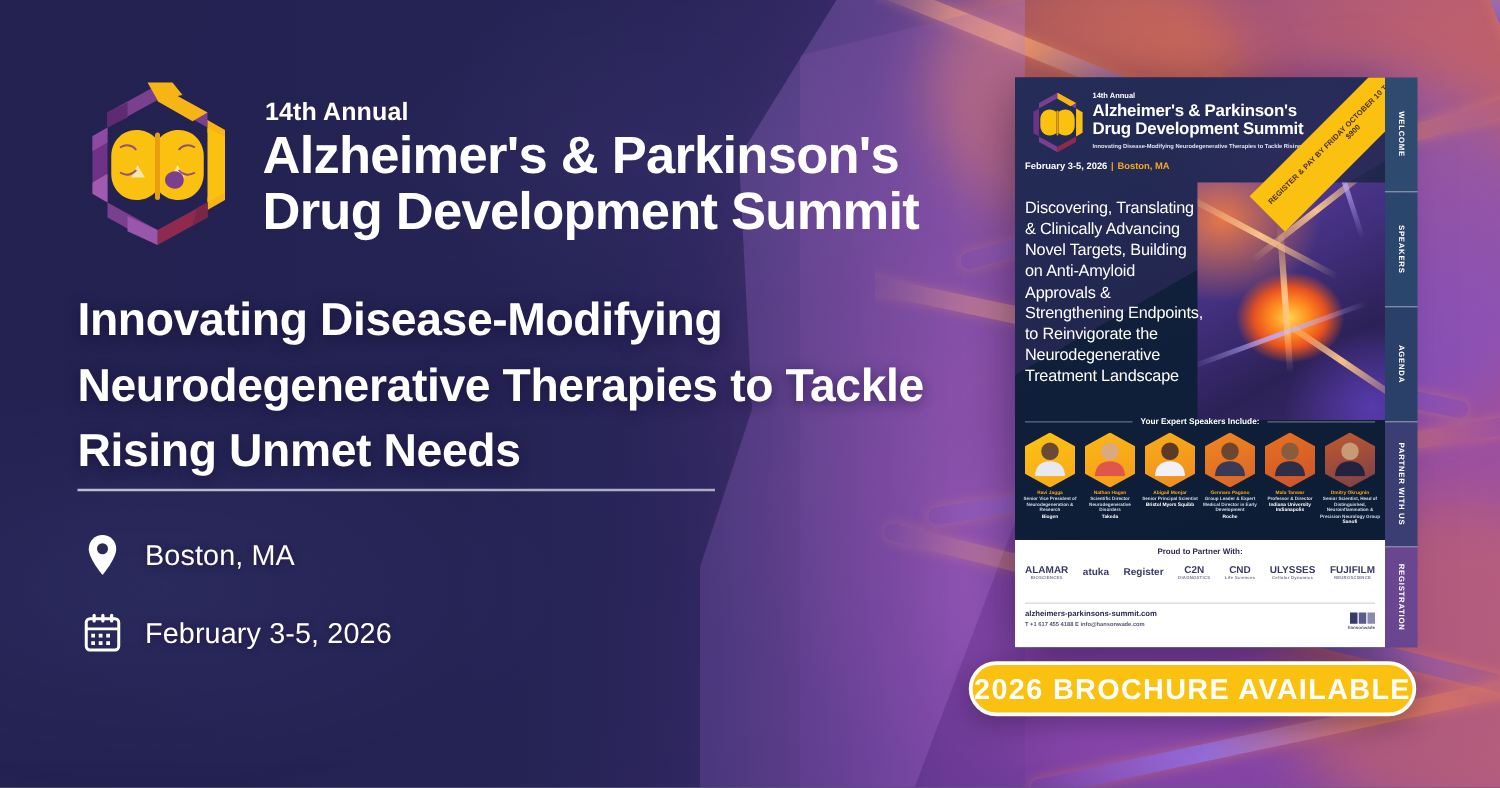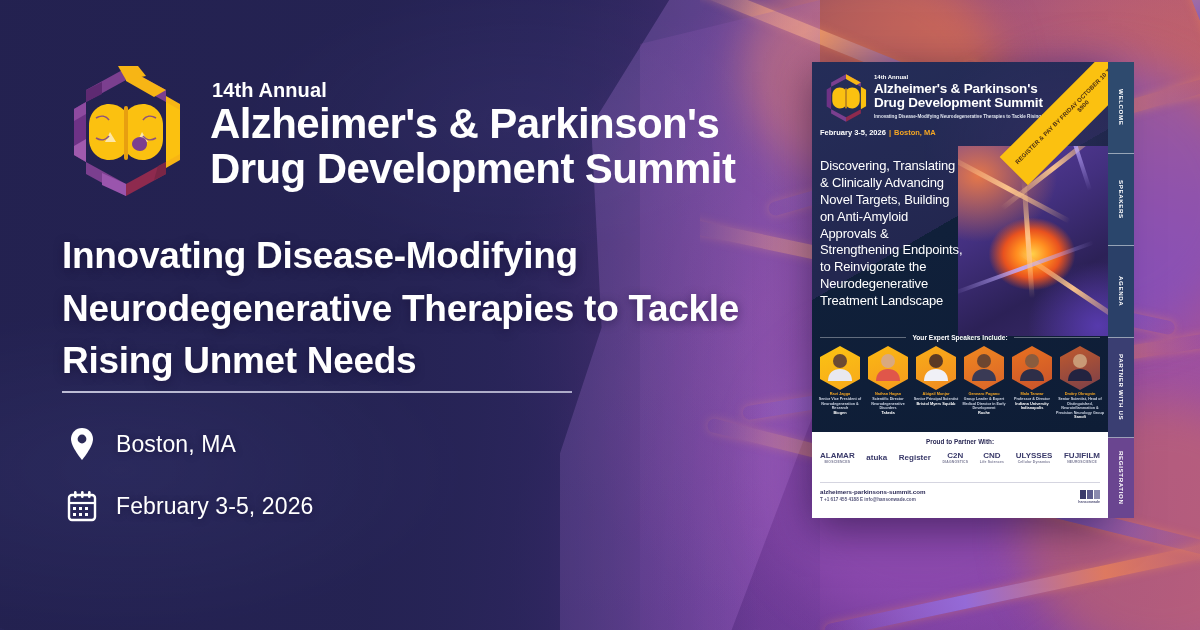--- a/index.html
+++ b/index.html
@@ -418,14 +418,17 @@
         <span>AGENDA</span>
       </div>
     <div class="tab t3">
         <span>PARTNER WITH US</span>
       </div>
     <div class="tab t4">
         <span>REGISTRATION</span>
       </div>
   </div>
 
+  <div class="cta">
+    <span>2026 BROCHURE AVAILABLE</span>
+  </div>
 
 </div>
 
 </body></html>

